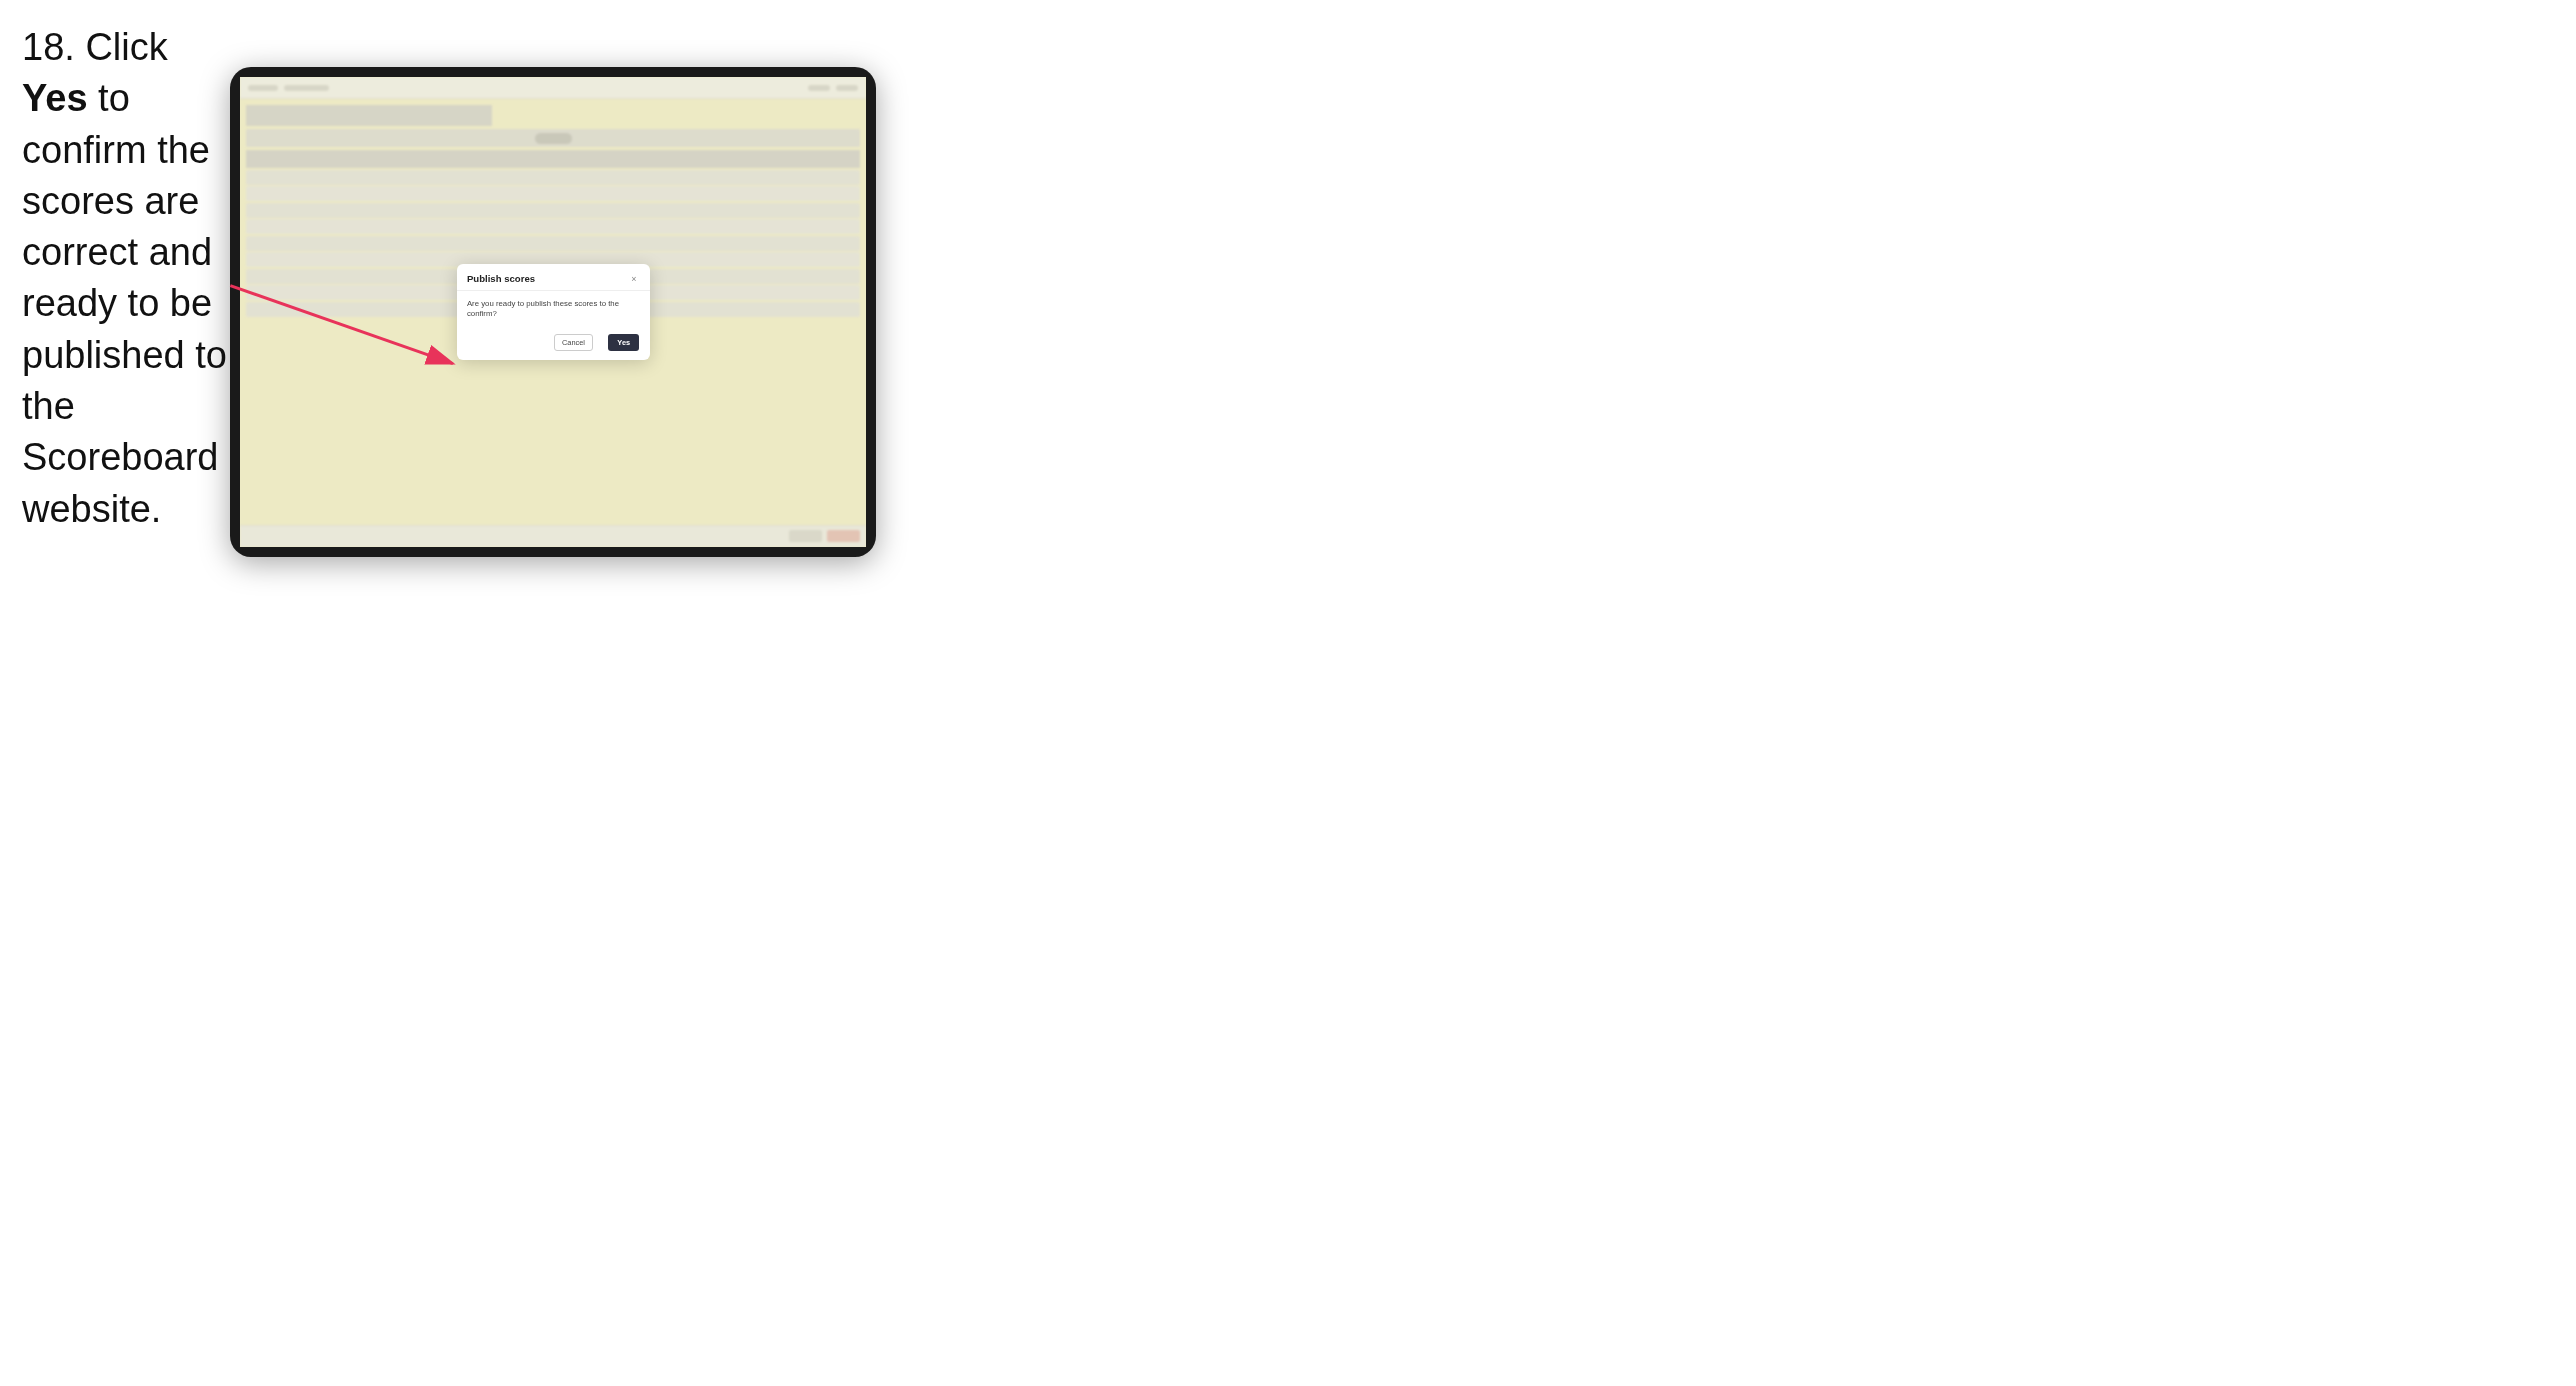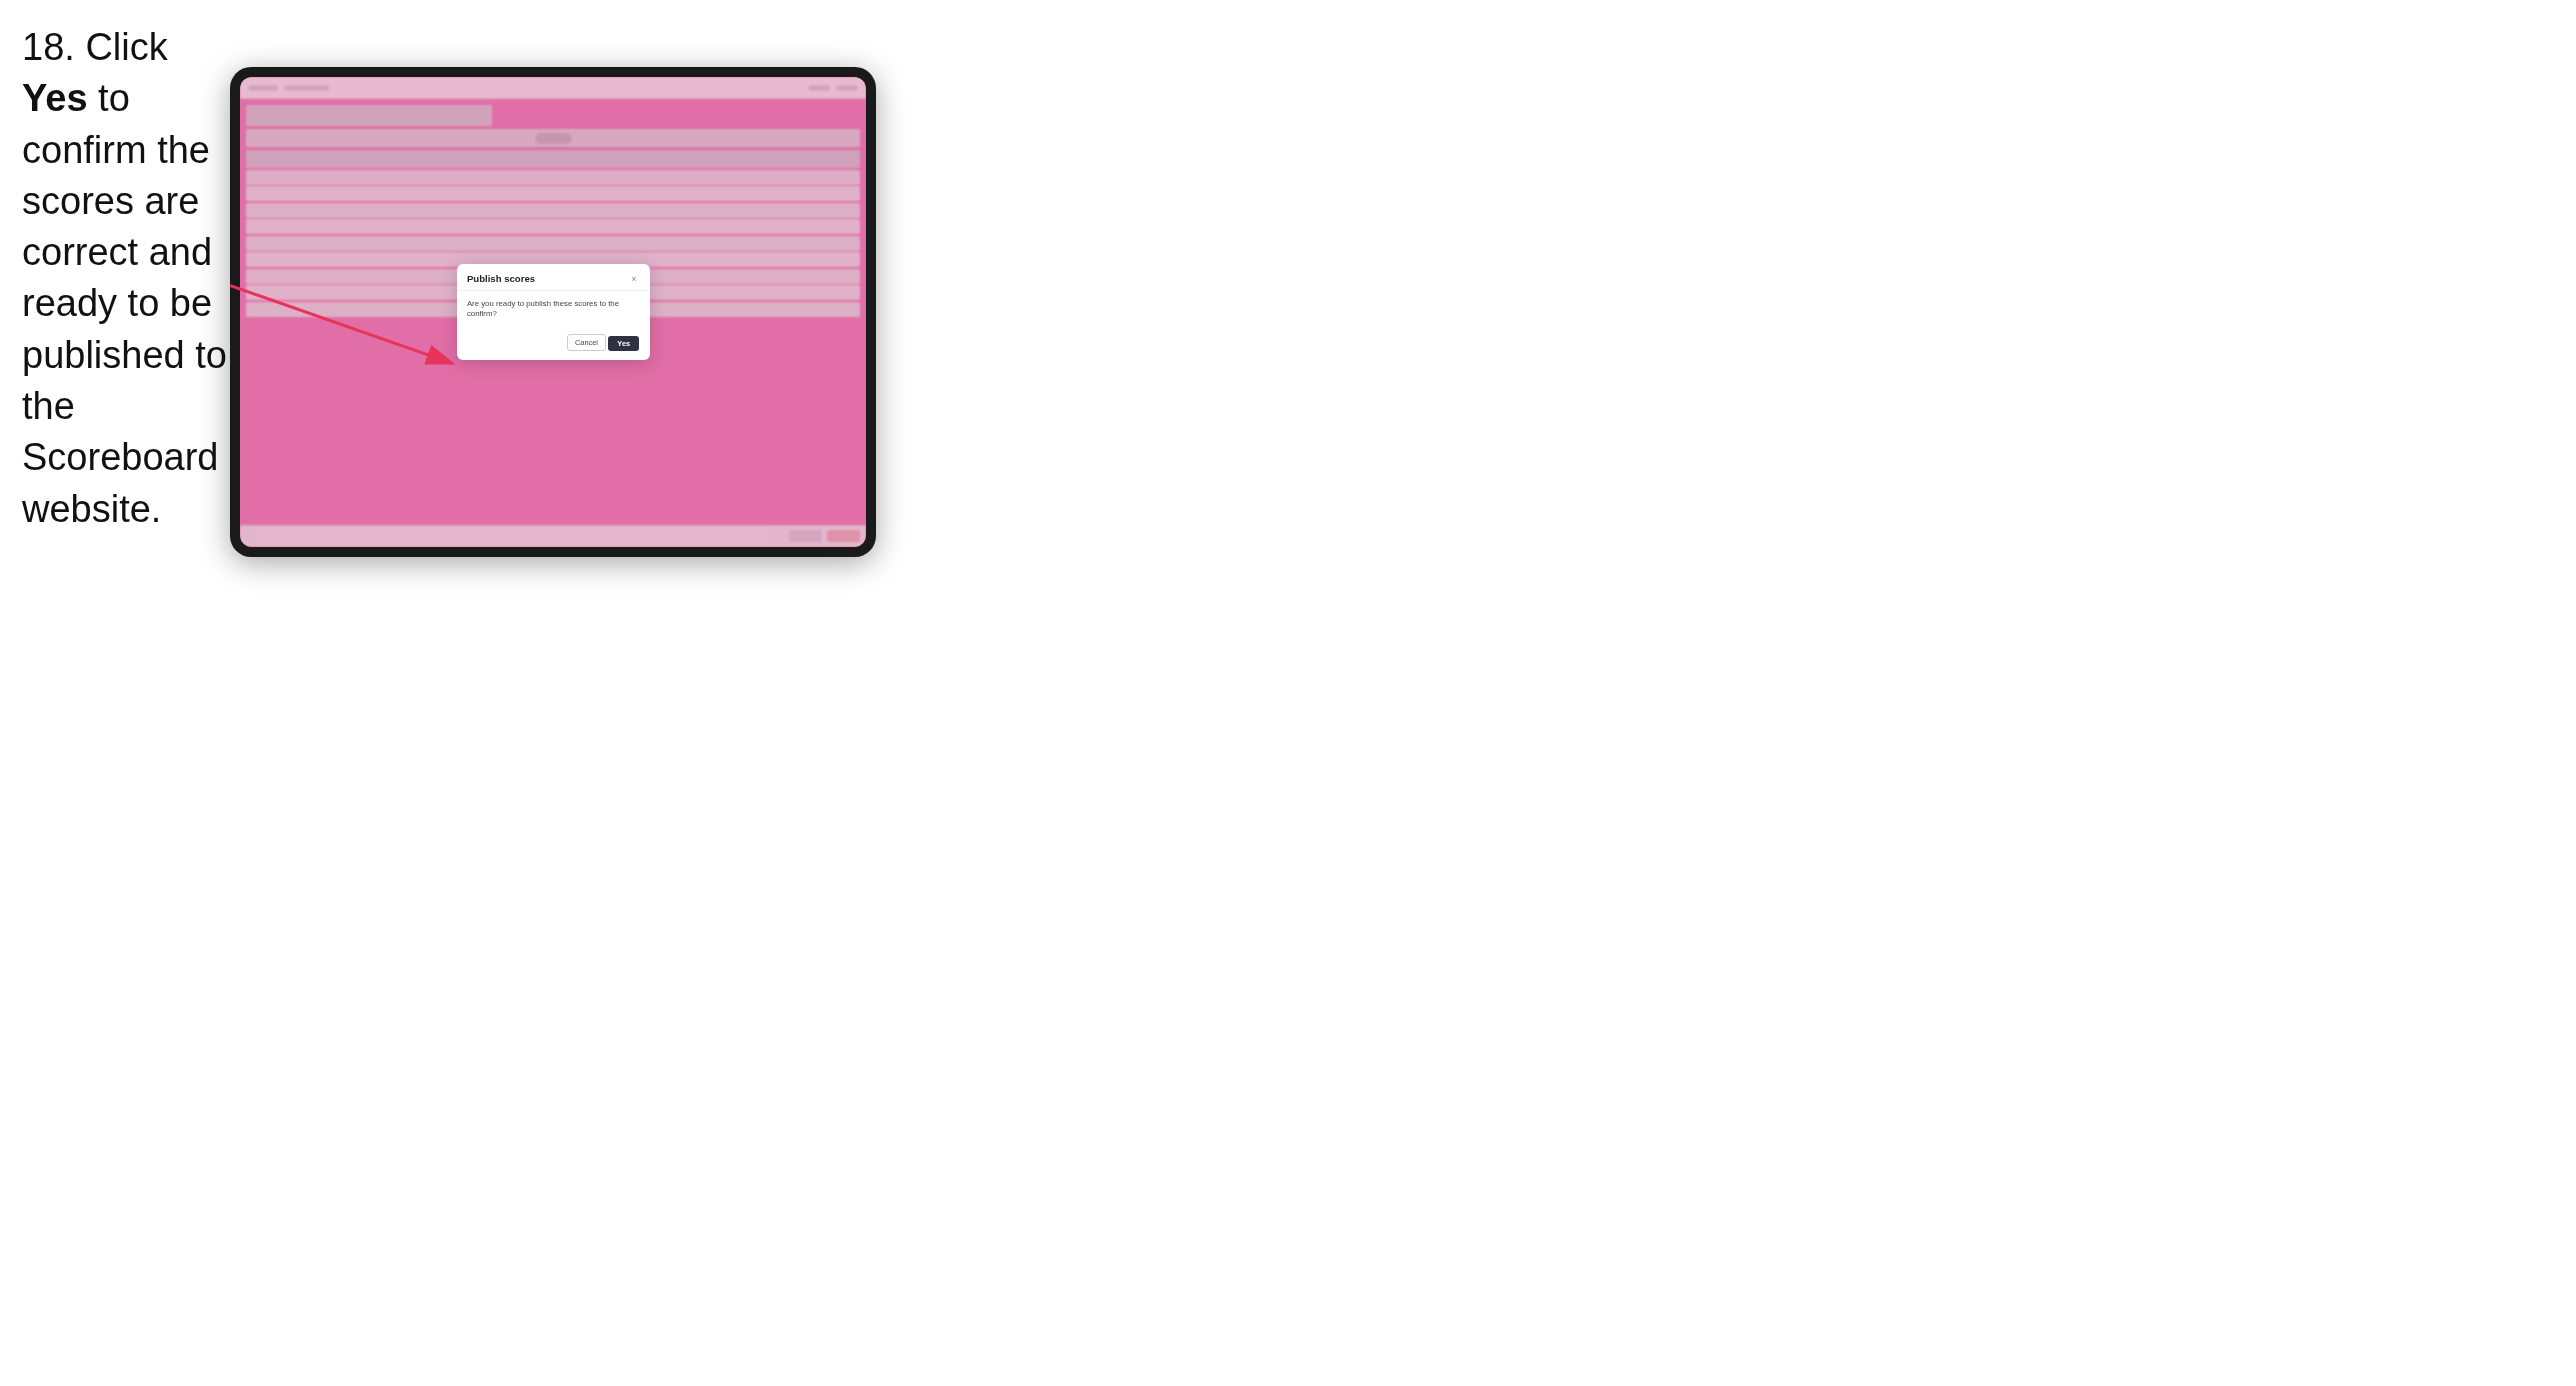--- a/index.html
+++ b/index.html
@@ -34,22 +34,22 @@
       width: 646px;
       height: 490px;
       background: #1a1a1a;
       border-radius: 21px;
       box-shadow: 0 6px 30px rgba(0,0,0,0.35);
       padding: 10.4px;
     }
     .tablet-screen {
       width: 100%;
       height: 100%;
-      background: #ec4899;
-      border-radius: 12px;
+      background: #fef9c3;
+      border-radius: 0;
       overflow: hidden;
       position: relative;
     }
 
     
     .bg-content {
       width: 100%;
       height: 100%;
       filter: blur(1.1px);
       opacity: 0.6;
@@ -156,23 +156,22 @@
       padding: 7.4px 10.4px 9px;
     }
     .modal-message {
       font-size: 7.8px;
       color: #444;
       line-height: 1.4;
     }
     .modal-footer {
       display: flex;
       justify-content: flex-end;
-      gap: 2px;
+      gap: 15px;
       padding: 4.5px 10.4px 9px;
-      align-items: flex-end;
     }
     .btn-cancel {
       padding: 3px 7.4px;
       font-size: 7.4px;
       background: #ffffff;
       border: 0.7px solid #ccc;
       border-radius: 3px;
       cursor: pointer;
       color: #444;
     }

